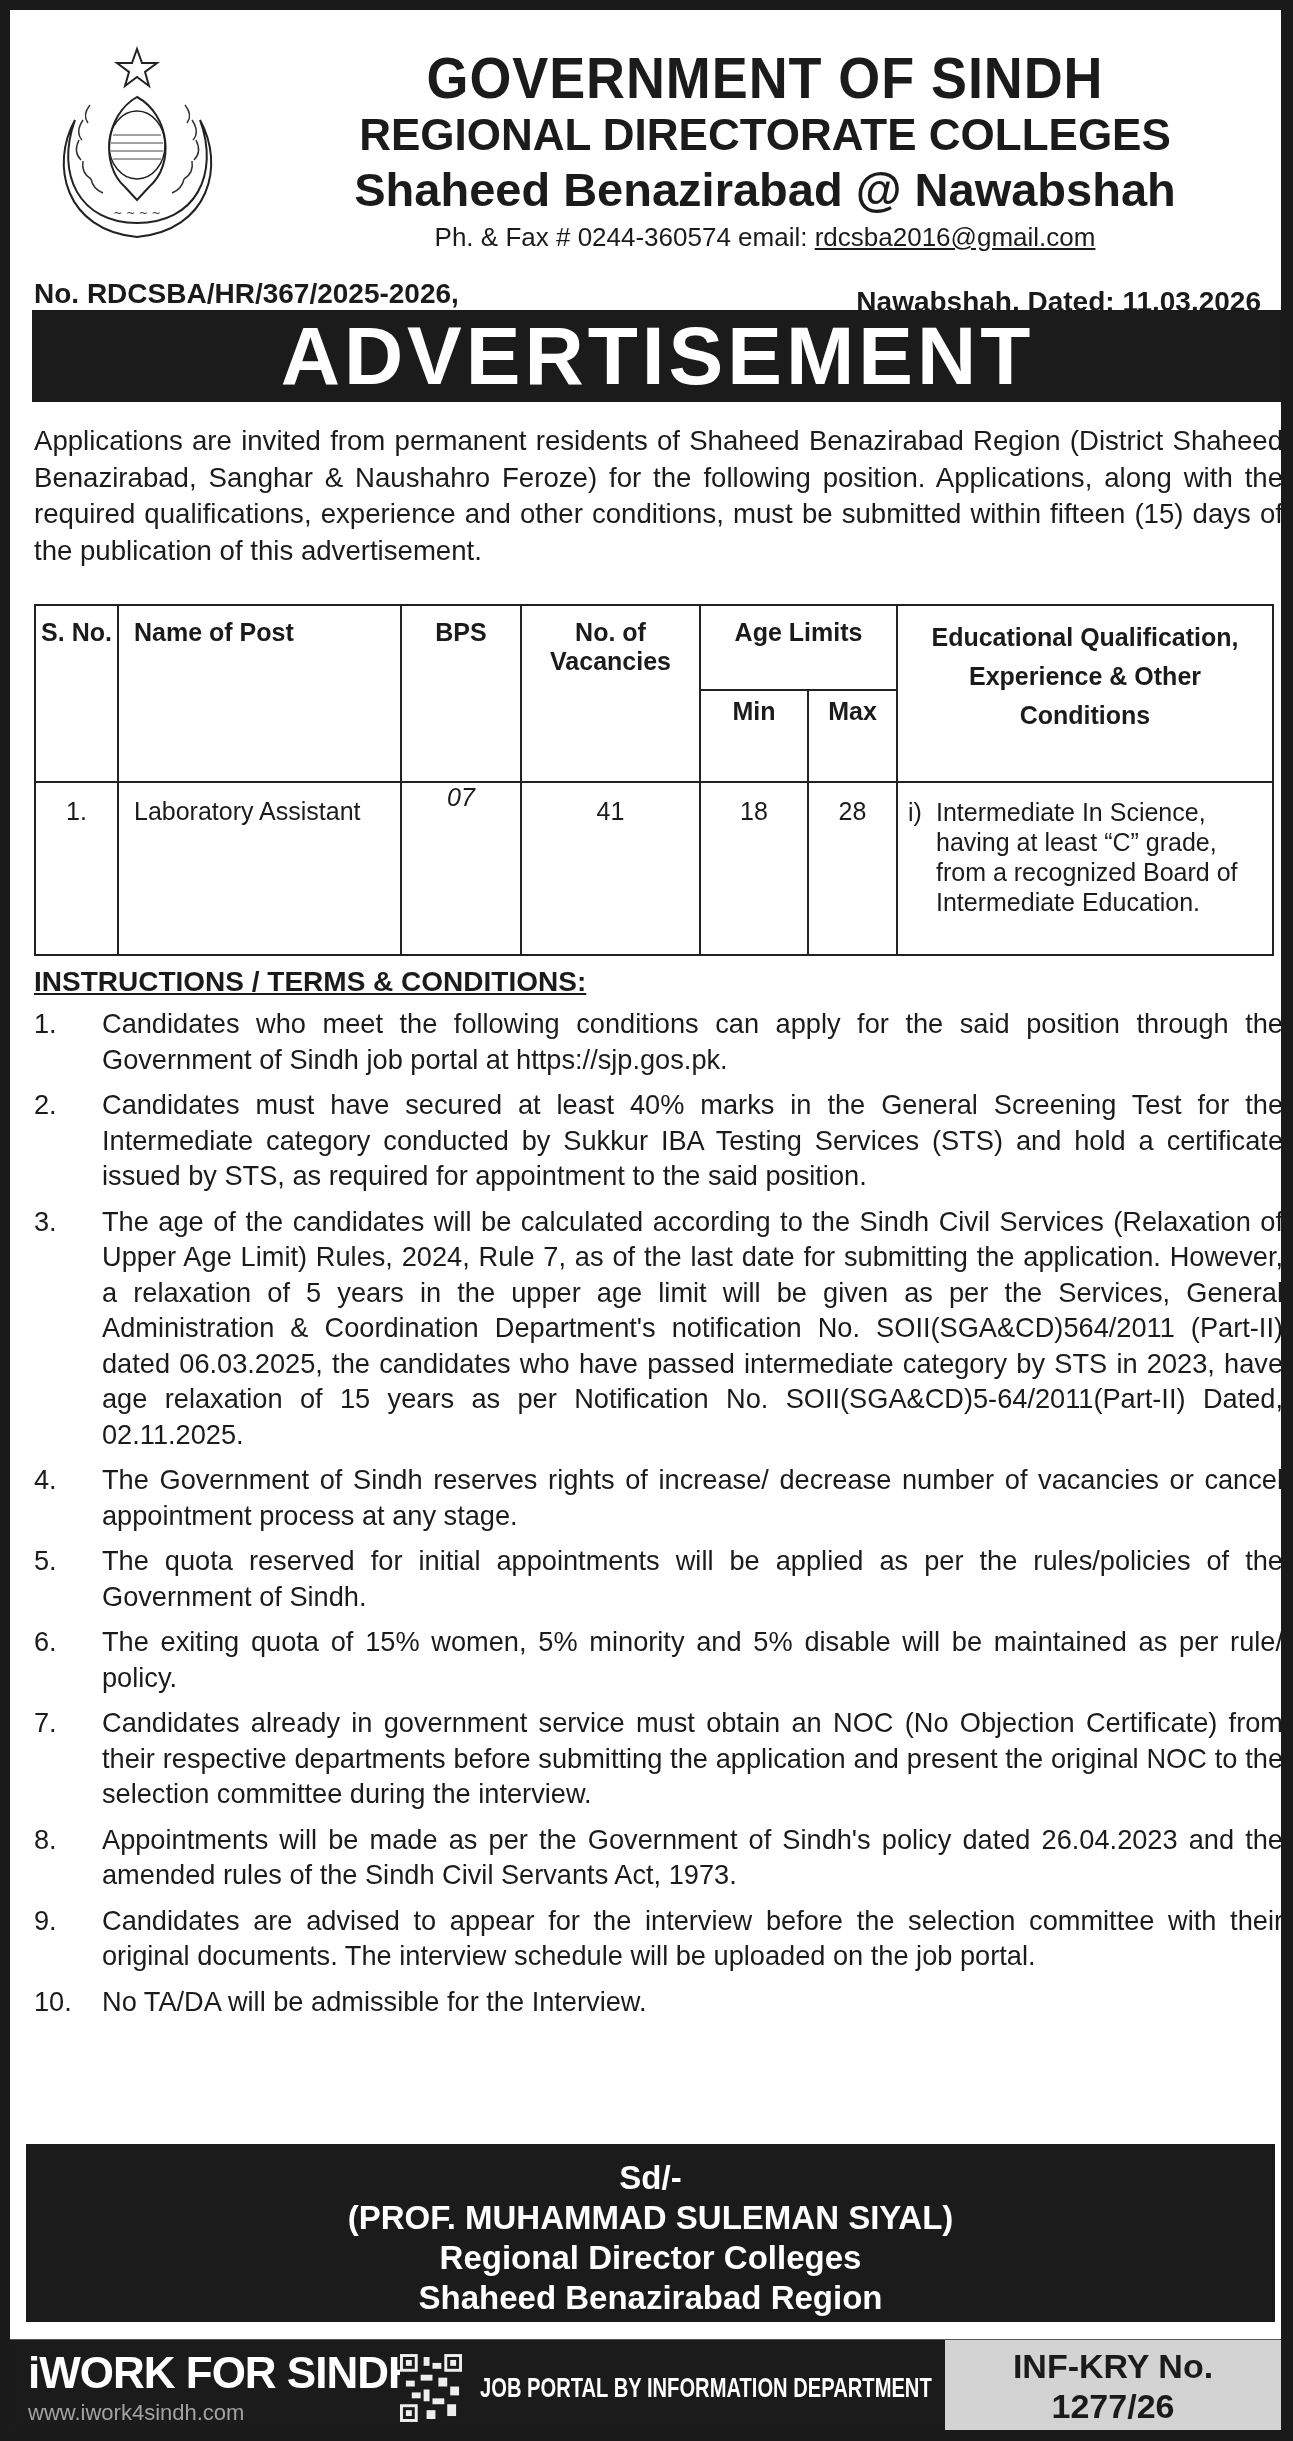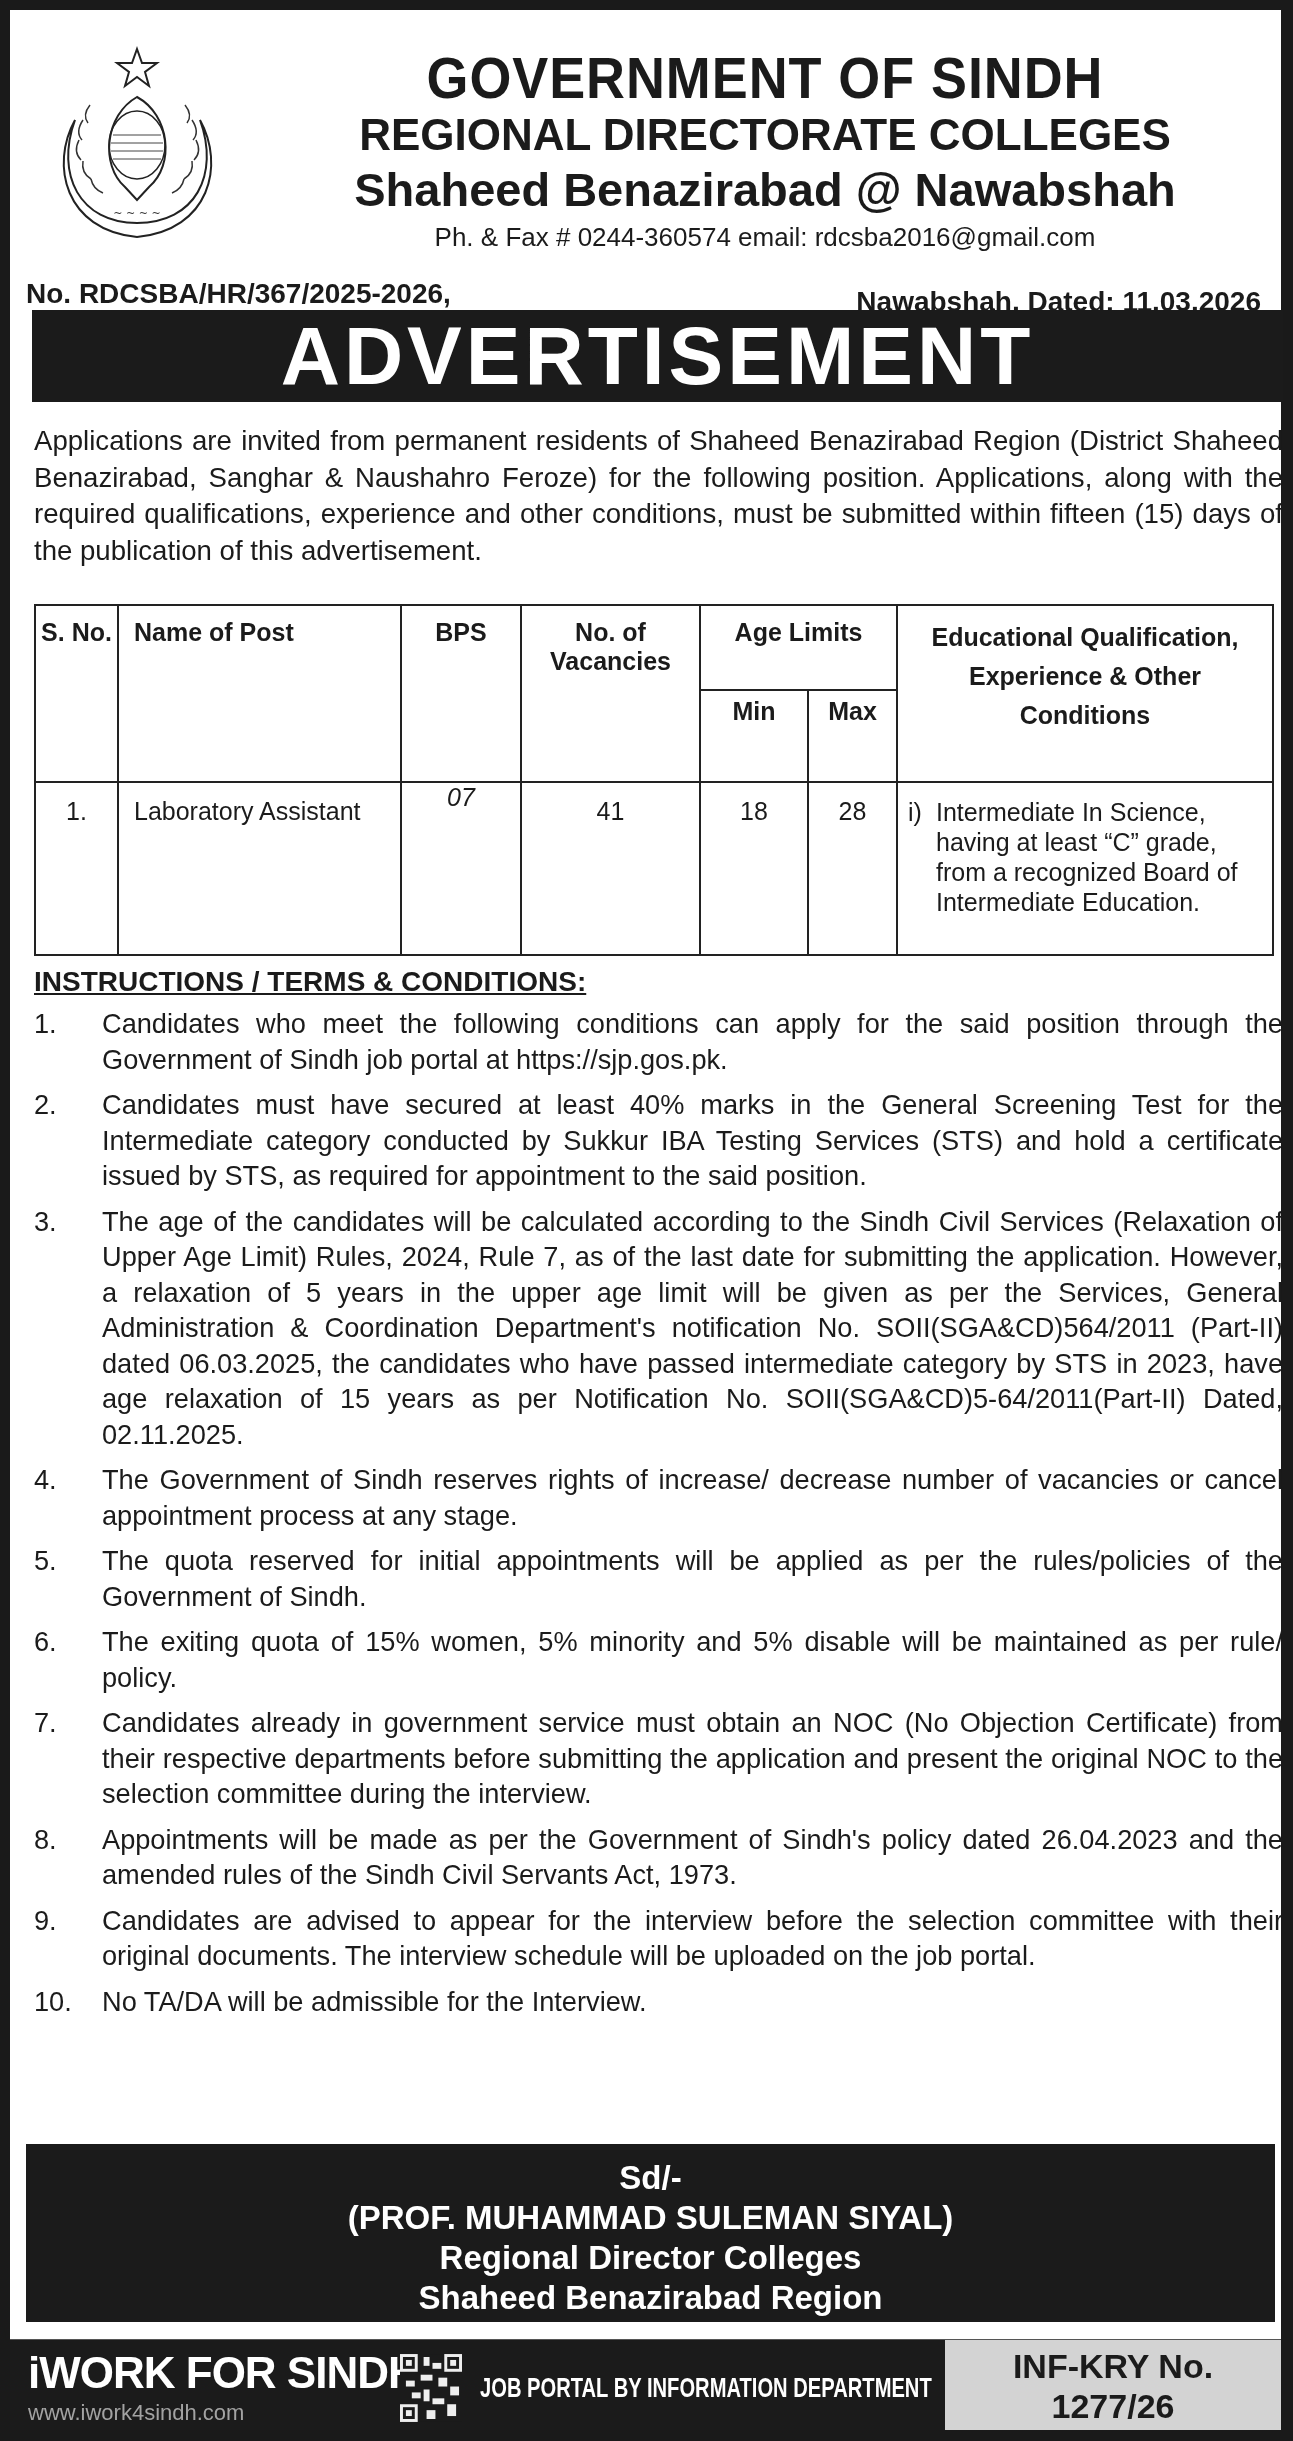--- a/index.html
+++ b/index.html
@@ -6,22 +6,22 @@
   body{width:1293px;height:2441px;background:#1a1a1a;position:relative;overflow:hidden;font-family:"Liberation Sans",sans-serif;color:#1b1b1b;}
   #page{position:absolute;left:10px;top:10px;width:1271px;height:2420px;background:#fff;}
   .abs{position:absolute;}
   
   #emblem{left:35px;top:35px;width:185px;height:200px;}
   .hdr{left:240px;width:1030px;text-align:center;font-weight:bold;white-space:nowrap;}
   #h1{top:34px;font-size:58px;letter-spacing:1px;transform:scaleX(0.93);}
   #h2{top:100px;font-size:44px;}
   #h3{top:152px;font-size:47px;}
   #h4{top:212px;font-size:26px;font-weight:normal;}
-  #h4 .mail{}
-  #refno{left:16px;top:268px;font-size:28px;font-weight:bold;}
+  #h4 .mail{text-decoration:underline;}
+  #refno{left:24px;top:268px;font-size:28px;font-weight:bold;}
   #dated{right:20px;top:276px;font-size:28px;font-weight:bold;}
   #adbar{left:22px;top:300px;width:1251px;height:92px;background:#1b1b1b;color:#fff;display:flex;align-items:center;justify-content:center;font-size:82px;font-weight:bold;letter-spacing:4px;}
   #intro{left:24px;top:413px;width:1249px;font-size:27.6px;line-height:36.5px;text-align:justify;}
   
   #tbl{left:24px;top:594px;width:1240px;border-collapse:collapse;font-size:25px;}
   #tbl td,#tbl th{border:2px solid #222;vertical-align:top;padding:0;}
   #tbl th{font-weight:bold;}
   .c{text-align:center;}
   .tb{padding-top:12px !important;}
   #tbl .qual{padding:14px 8px 0 10px;}

